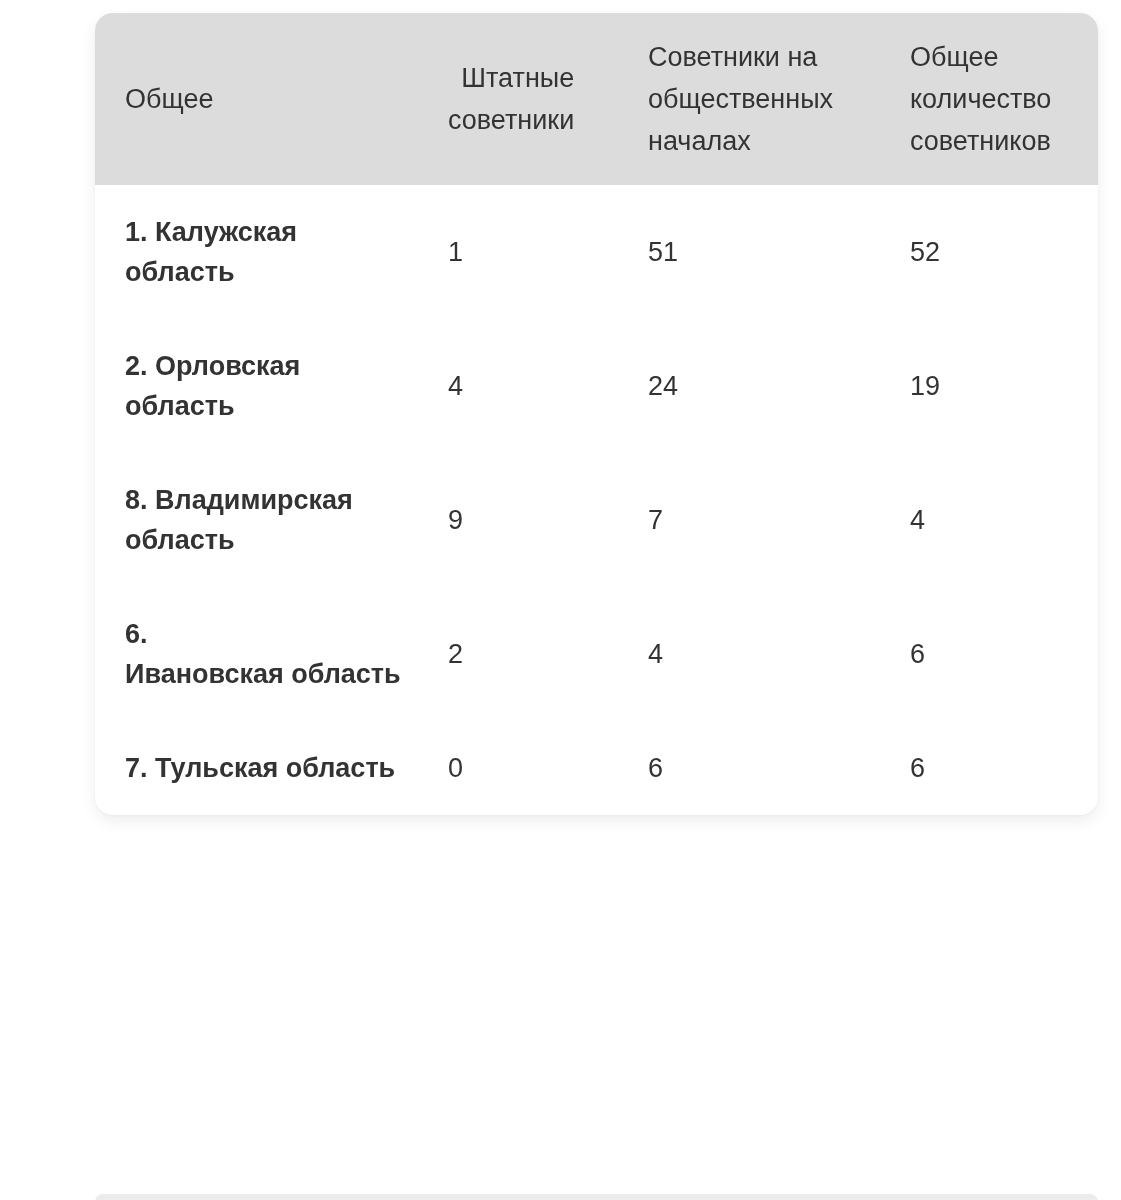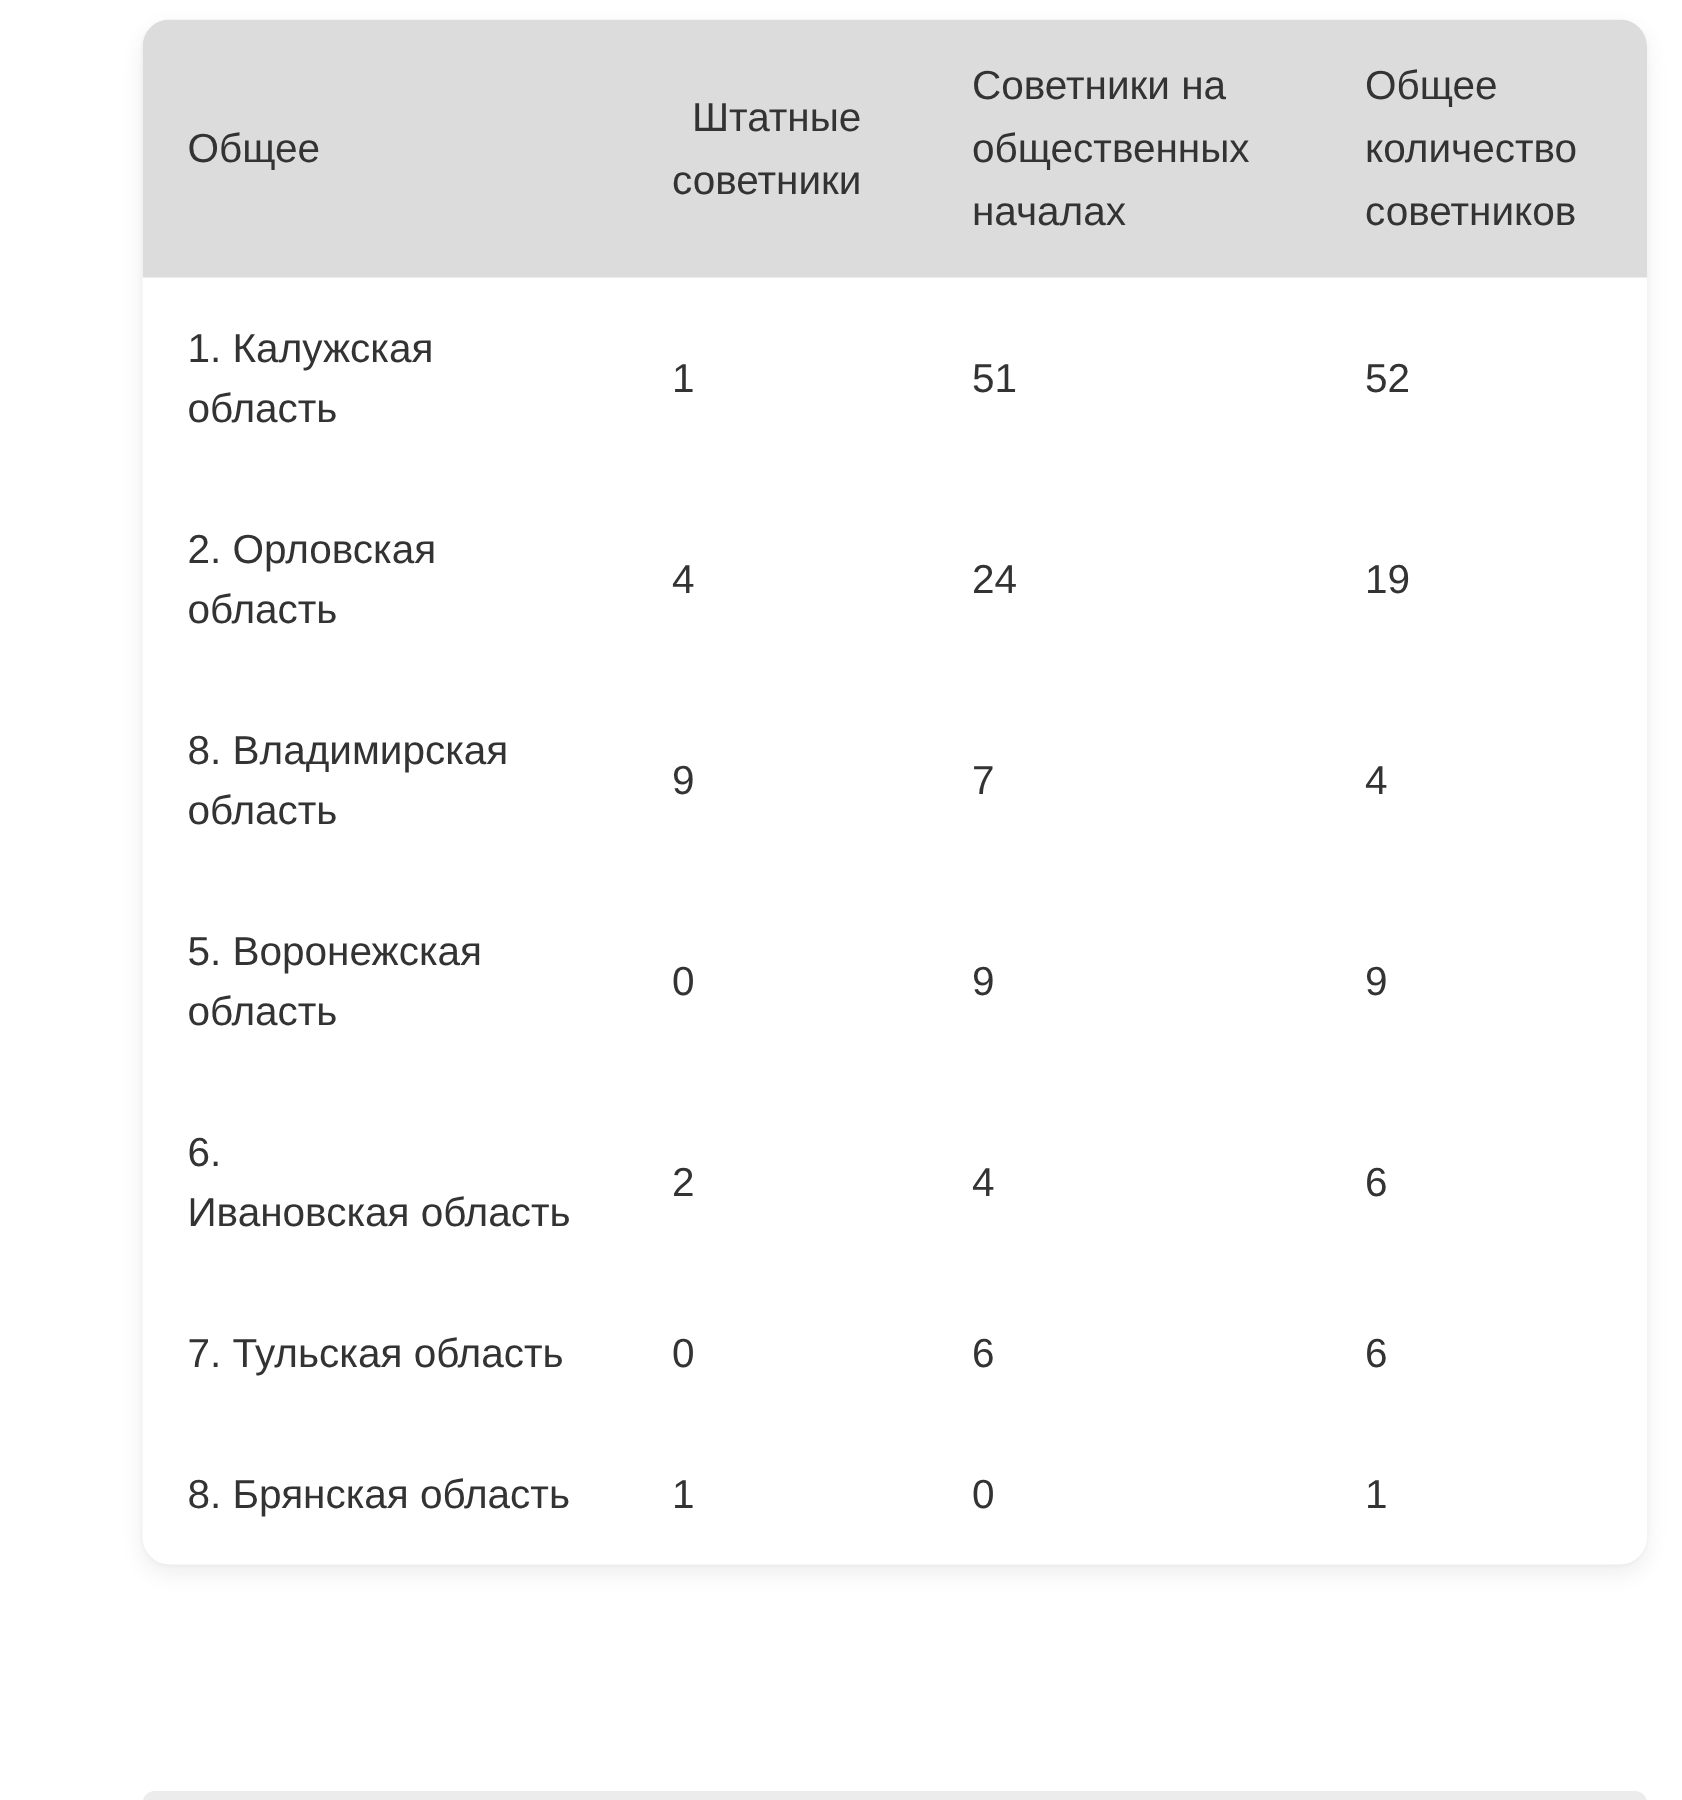--- a/index.html
+++ b/index.html
@@ -44,20 +44,21 @@
   table.region-table tbody td {
     vertical-align: middle;
     text-align: left;
     line-height: 40px;
     padding: 27px 0;
     white-space: pre-line;
     color: #333333;
   }
   .cell-pad-left {
     padding-left: 30px !important;
+    font-weight: bold;
   }
   .th-center {
     display: inline-block;
     text-align: right;
     white-space: pre-line;
     vertical-align: middle;
   }
   .next-card-edge {
     position: absolute;
     left: 95px;
@@ -109,42 +110,29 @@
           <td>19</td>
         </tr>
         <tr>
           <td class="cell-pad-left">8. Владимирская
 область</td>
           <td>9</td>
           <td>7</td>
           <td>4</td>
         </tr>
         <tr>
-          <td class="cell-pad-left">5. Воронежская
-область</td>
-          <td>0</td>
-          <td>9</td>
-          <td>9</td>
-        </tr>
-        <tr>
           <td class="cell-pad-left">6.
 Ивановская область</td>
           <td>2</td>
           <td>4</td>
           <td>6</td>
         </tr>
         <tr>
           <td class="cell-pad-left">7. Тульская область</td>
           <td>0</td>
           <td>6</td>
           <td>6</td>
         </tr>
-        <tr>
-          <td class="cell-pad-left">8. Брянская область</td>
-          <td>1</td>
-          <td>0</td>
-          <td>1</td>
-        </tr>
       </tbody>
     </table>
   </div>
   <div class="next-card-edge"></div>
 </div>
 
 </body></html>

